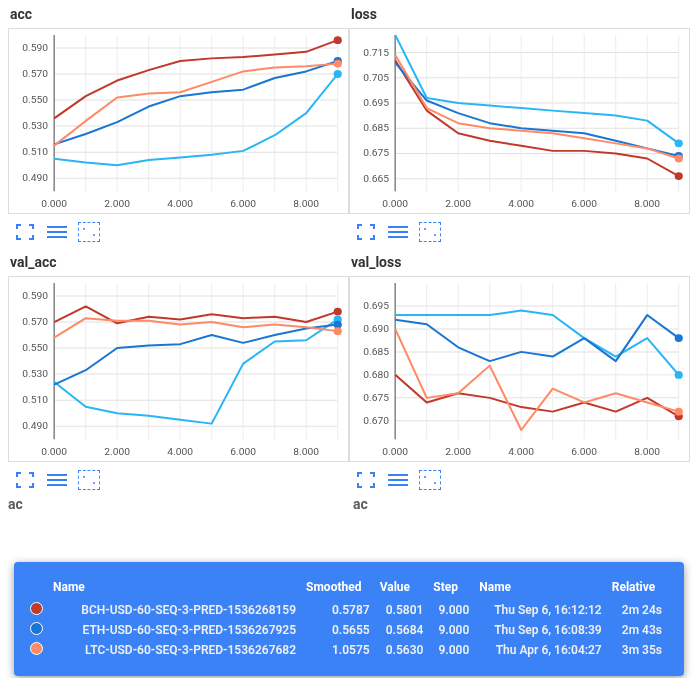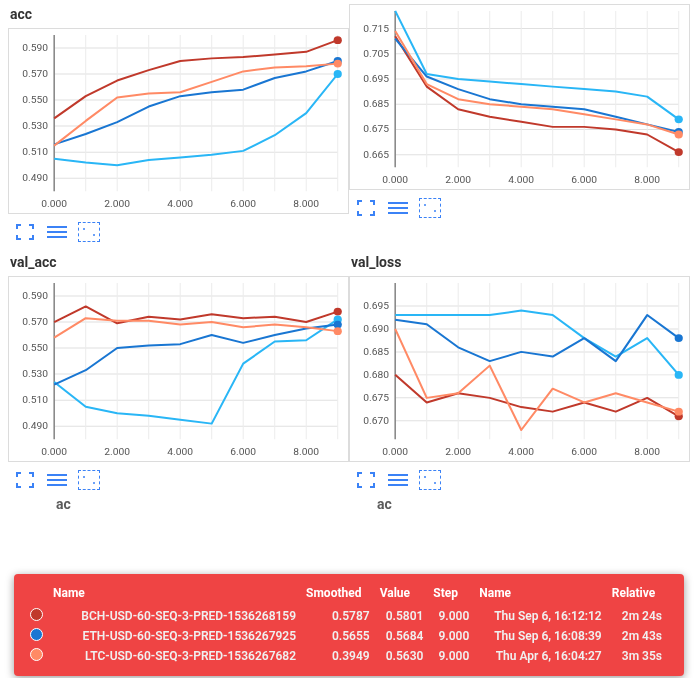--- a/index.html
+++ b/index.html
@@ -46,24 +46,24 @@
     justify-content: center;
     cursor: pointer;
   }
   .icon-btn.boxed { border: 1px dashed #3b82f6; }
   .icon-btn svg { display: block; }
   .tooltip {
     position: absolute;
     left: 14px;
     right: 14px;
     bottom: 2px;
-    background: #ef4444;
+    background: #3b82f6;
     color: #fff;
     border-radius: 4px;
-    padding: 10px 14px;
+    padding: 16px 14px;
     box-shadow: 0 2px 8px rgba(0,0,0,0.4);
     font-size: 12px;
   }
   .tooltip table { width: 100%; border-collapse: collapse; }
   .tooltip th {
     text-align: left;
     font-weight: 700;
     font-size: 12px;
     color: #fff;
     padding: 2px 8px 6px 2px;
@@ -83,21 +83,20 @@
     display: inline-block;
     border: 1.5px solid #fff;
   }
   .partial-panels {
     overflow: hidden;
     padding: 0 8px;
     height: 20px;
     display: grid;
     grid-template-columns: 1fr 1fr;
     gap: 4px 8px;
-    margin-left: 48px;
   }
   .partial-title { font-size: 14px; font-weight: 700; color: #333; opacity: 0.8; }
 </style>
 </head>
 <body>
 
 <div class="grid">
 
   <div class="panel">
     <div class="panel-title">acc</div>
@@ -161,20 +160,21 @@
       <span class="icon-btn boxed">
         <svg width="16" height="12" viewBox="0 0 16 12">
             <circle cx="3" cy="3" r="1" fill="#3b82f6"></circle>
             <circle cx="13" cy="9" r="1" fill="#3b82f6"></circle>
           </svg>
       </span>
     </div>
   </div>
 
   <div class="panel">
+    <div class="panel-title">loss</div>
     <div class="chart-box">
       <svg class="chart-svg" id="svg-loss" viewBox="0 0 330 186" preserveAspectRatio="none">
           <line x1="44" y1="151.258064516129" x2="320" y2="151.258064516129" stroke="#e0e0e0" stroke-width="1"></line>
           <text x="38" y="154.258064516129" font-size="10" fill="#555" text-anchor="end">0.665</text>
           <line x1="44" y1="125.77419354838703" x2="320" y2="125.77419354838703" stroke="#e0e0e0" stroke-width="1"></line>
           <text x="38" y="128.77419354838702" font-size="10" fill="#555" text-anchor="end">0.675</text>
           <line x1="44" y1="100.29032258064504" x2="320" y2="100.29032258064504" stroke="#e0e0e0" stroke-width="1"></line>
           <text x="38" y="103.29032258064504" font-size="10" fill="#555" text-anchor="end">0.685</text>
           <line x1="44" y1="74.80645161290336" x2="320" y2="74.80645161290336" stroke="#e0e0e0" stroke-width="1"></line>
           <text x="38" y="77.80645161290336" font-size="10" fill="#555" text-anchor="end">0.695</text>
@@ -404,21 +404,21 @@
     <td>ETH-USD-60-SEQ-3-PRED-1536267925</td>
     <td>0.5655</td>
     <td>0.5684</td>
     <td>9.000</td>
     <td>Thu Sep 6, 16:08:39</td>
     <td>2m 43s</td>
         </tr>
         <tr>
     <td><span class="swatch" style="background:#ff8a65"></span></td>
     <td>LTC-USD-60-SEQ-3-PRED-1536267682</td>
-    <td>0.3949</td>
+    <td>1.0575</td>
     <td>0.5630</td>
     <td>9.000</td>
     <td>Thu Apr 6, 16:04:27</td>
     <td>3m 35s</td>
         </tr>
       </tbody>
   </table>
 </div>
 
 </body></html>

